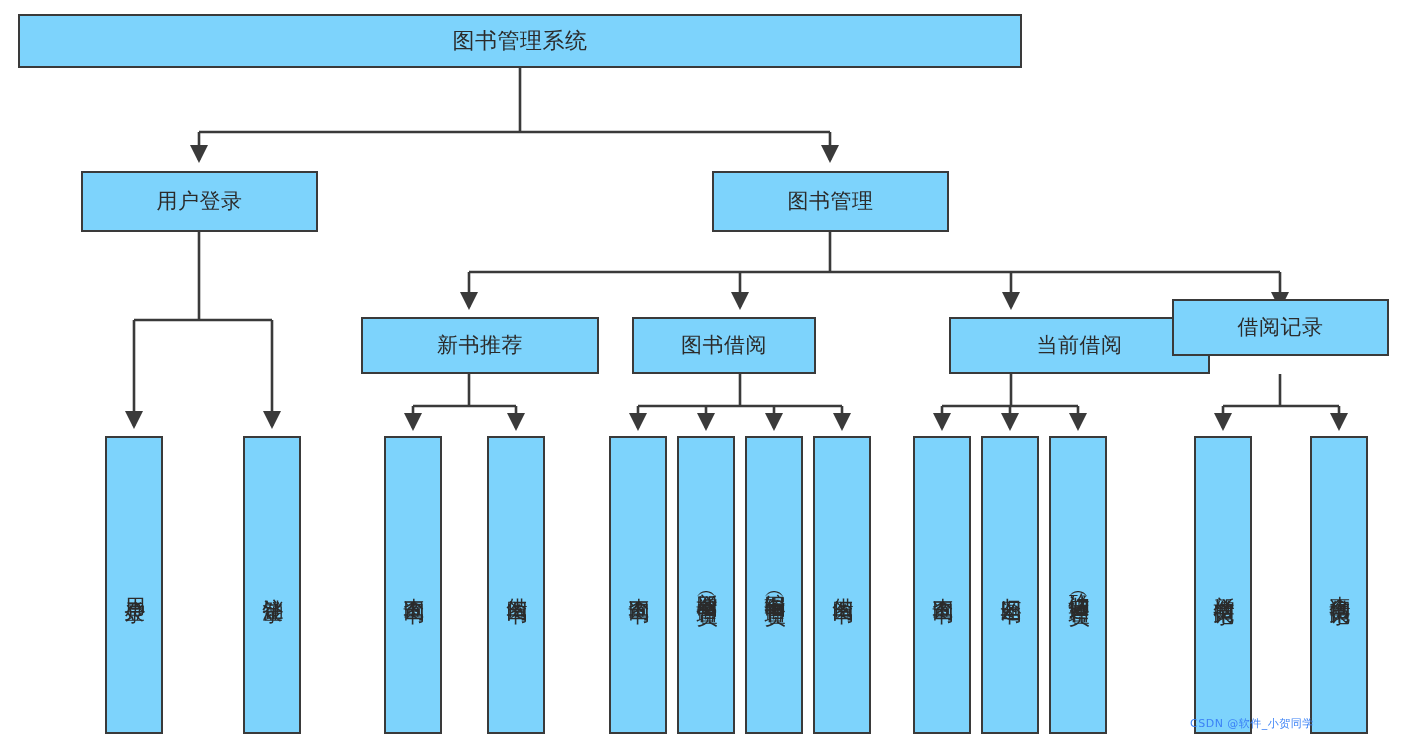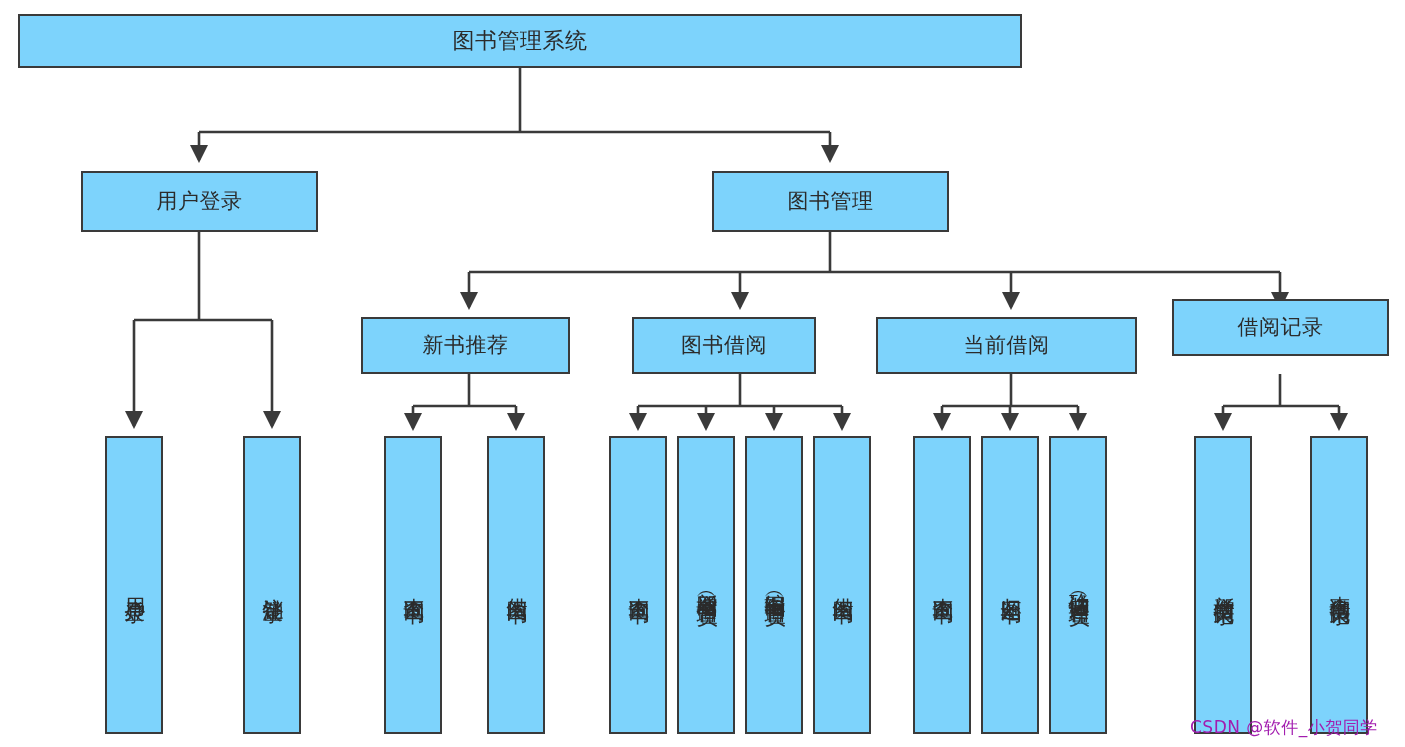--- a/index.html
+++ b/index.html
@@ -48,22 +48,22 @@
     writing-mode: vertical-rl;
     text-orientation: upright;
     font-size: 21px;
     line-height: 1.42;
     letter-spacing: 2px;
     padding: 4px 0;
     white-space: nowrap;
   }
   .watermark {
     position: absolute;
-    font-size: 17px;
-    color: #a21caf;
+    font-size: 11px;
+    color: #3b82f6;
     white-space: nowrap;
     z-index: 3;
     letter-spacing: 0.5px;
   }
 </style>
 </head>
 <body>
 
 <div id="canvas">
 
@@ -121,27 +121,27 @@
     <span>图书管理系统</span>
   </div>
 
   <div class="node node-h" style="left:81px; top:171px; width:237px; height:61px;">
     <span>用户登录</span>
   </div>
   <div class="node node-h" style="left:712px; top:171px; width:237px; height:61px;">
     <span>图书管理</span>
   </div>
 
-  <div class="node node-h" style="left:361px; top:317px; width:209px; height:57px;">
+  <div class="node node-h" style="left:361px; top:317px; width:238px; height:57px;">
     <span>新书推荐</span>
   </div>
   <div class="node node-h" style="left:632px; top:317px; width:184px; height:57px;">
     <span>图书借阅</span>
   </div>
-  <div class="node node-h" style="left:876px; top:317px; width:261px; height:57px;text-align:right;">
+  <div class="node node-h" style="left:949px; top:317px; width:261px; height:57px;text-align:right;">
     <span>当前借阅</span>
   </div>
   <div class="node node-h" style="left:1172px; top:299px; width:217px; height:57px;">
     <span>借阅记录</span>
   </div>
 
   <div class="node node-v" style="left:105px; top:436px; width:58px; height:298px;">
     <span>用户登录</span>
   </div>
   <div class="node node-v" style="left:243px; top:436px; width:58px; height:298px;">

